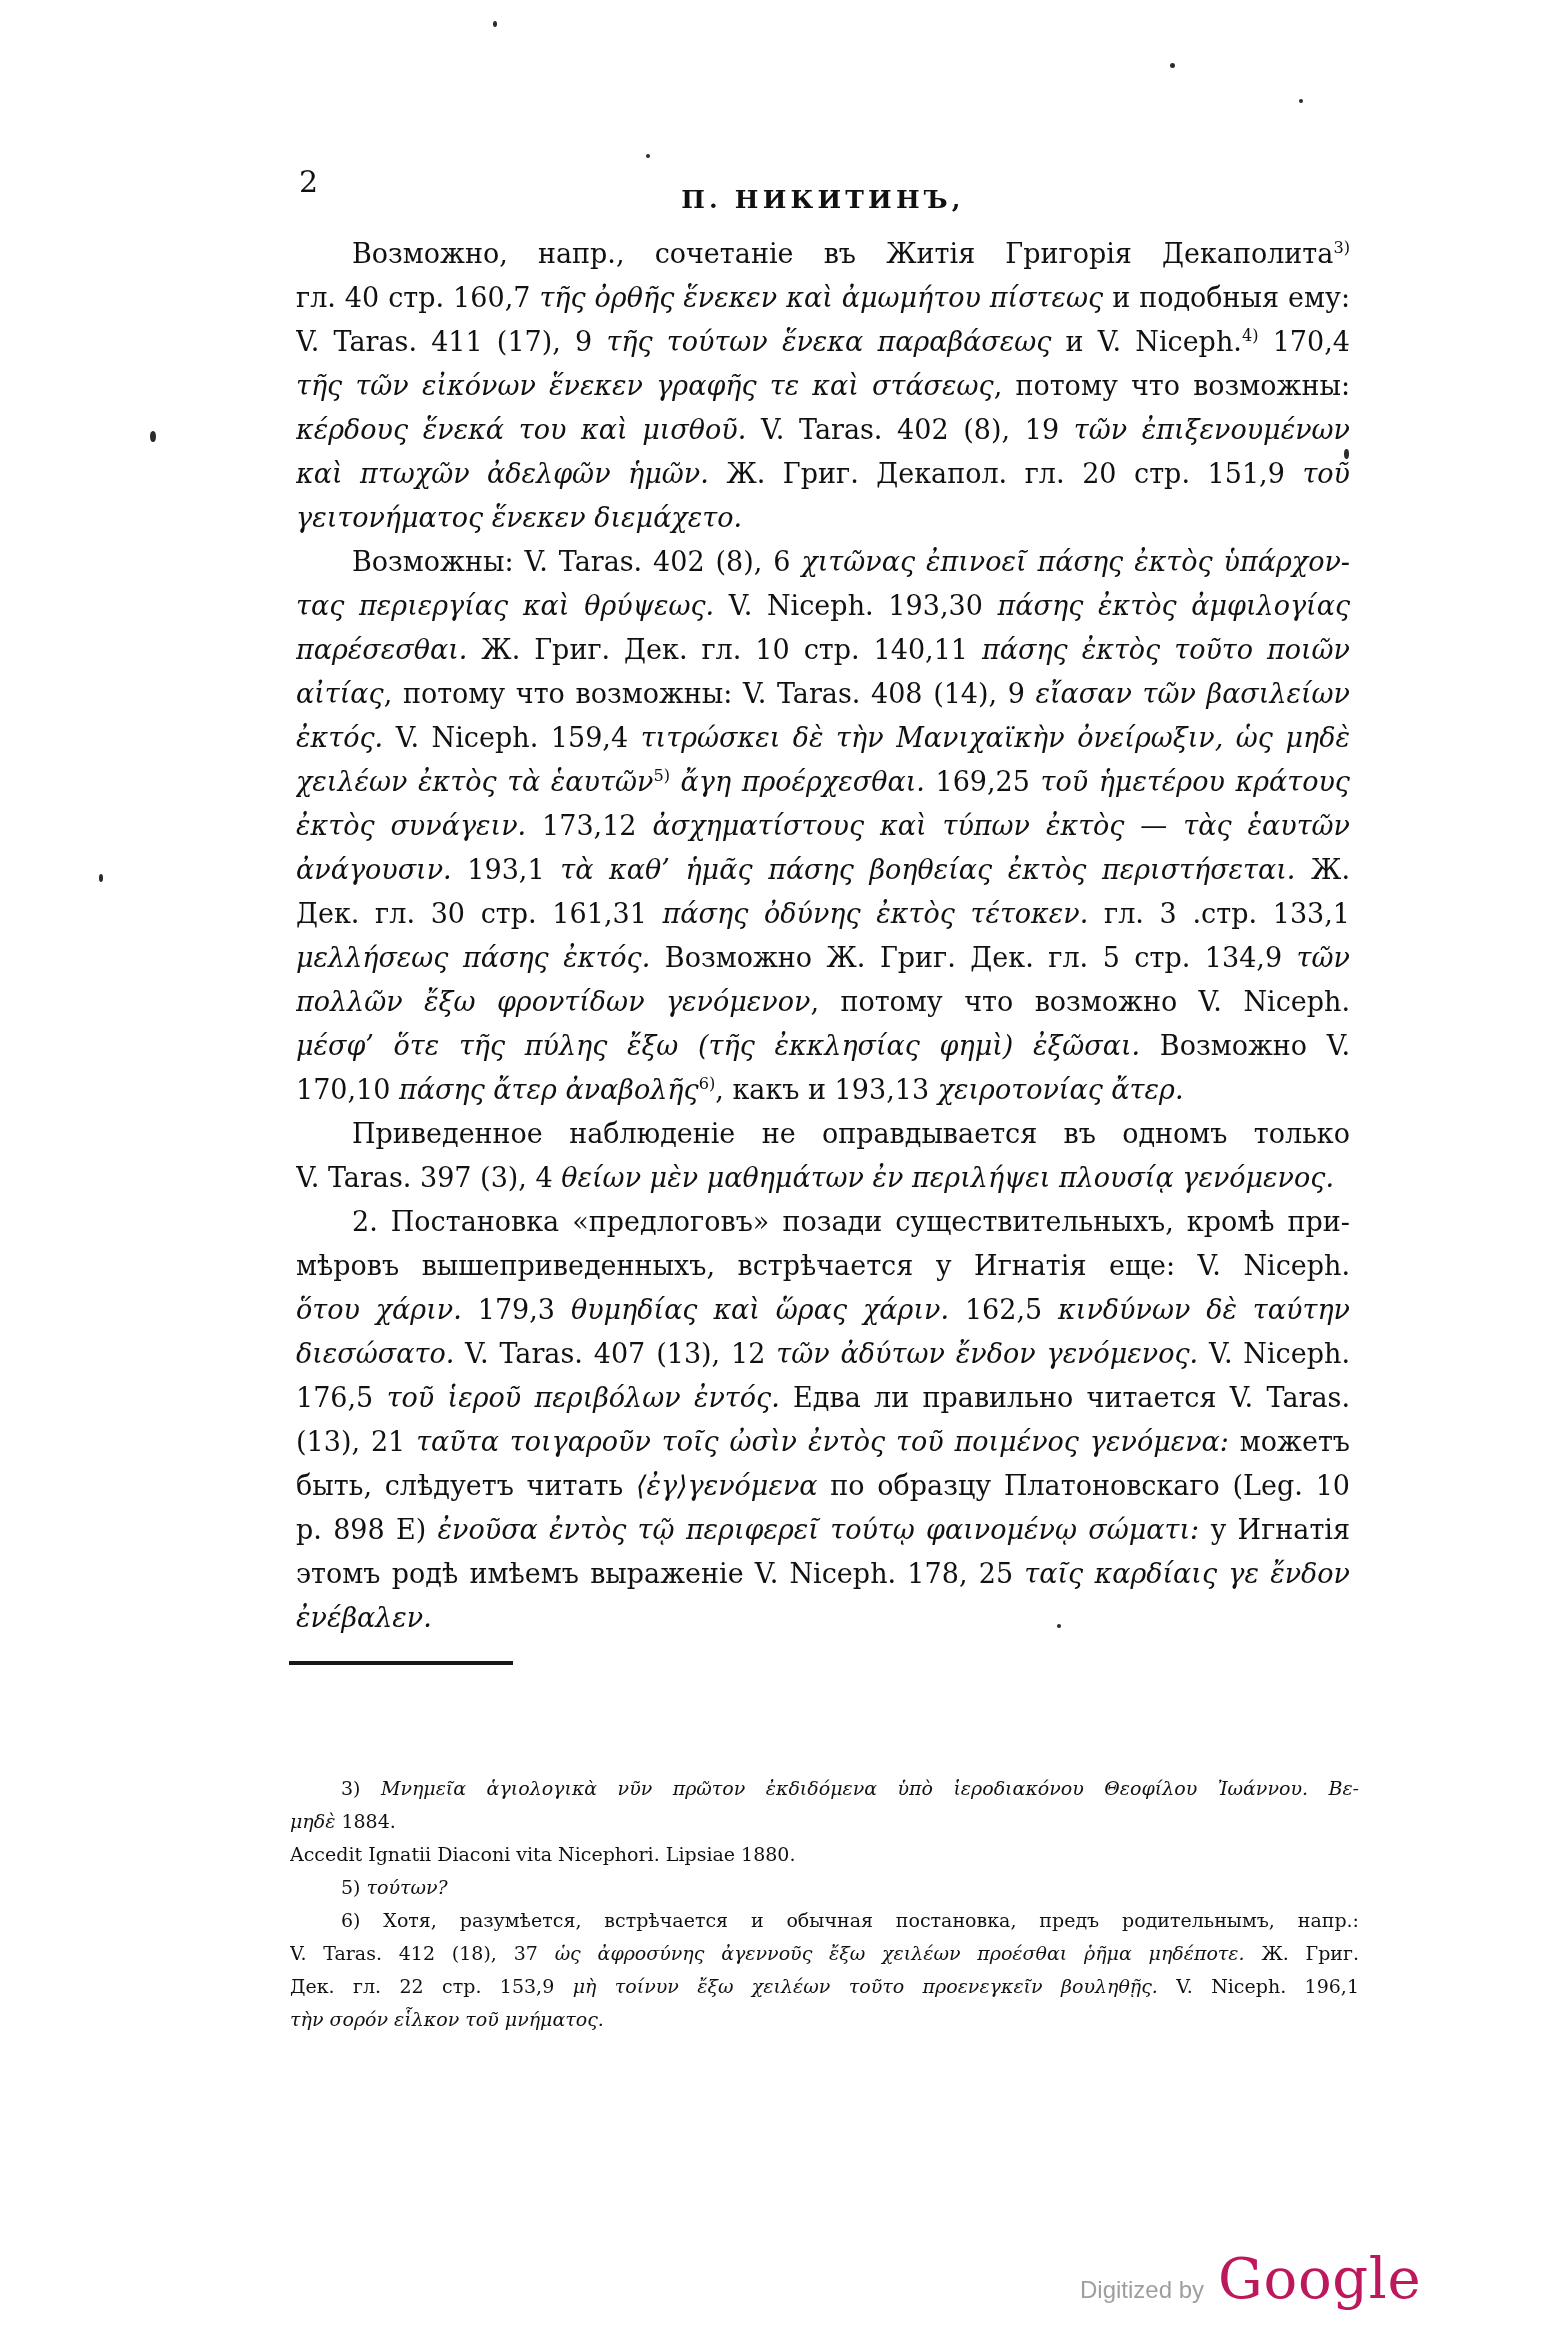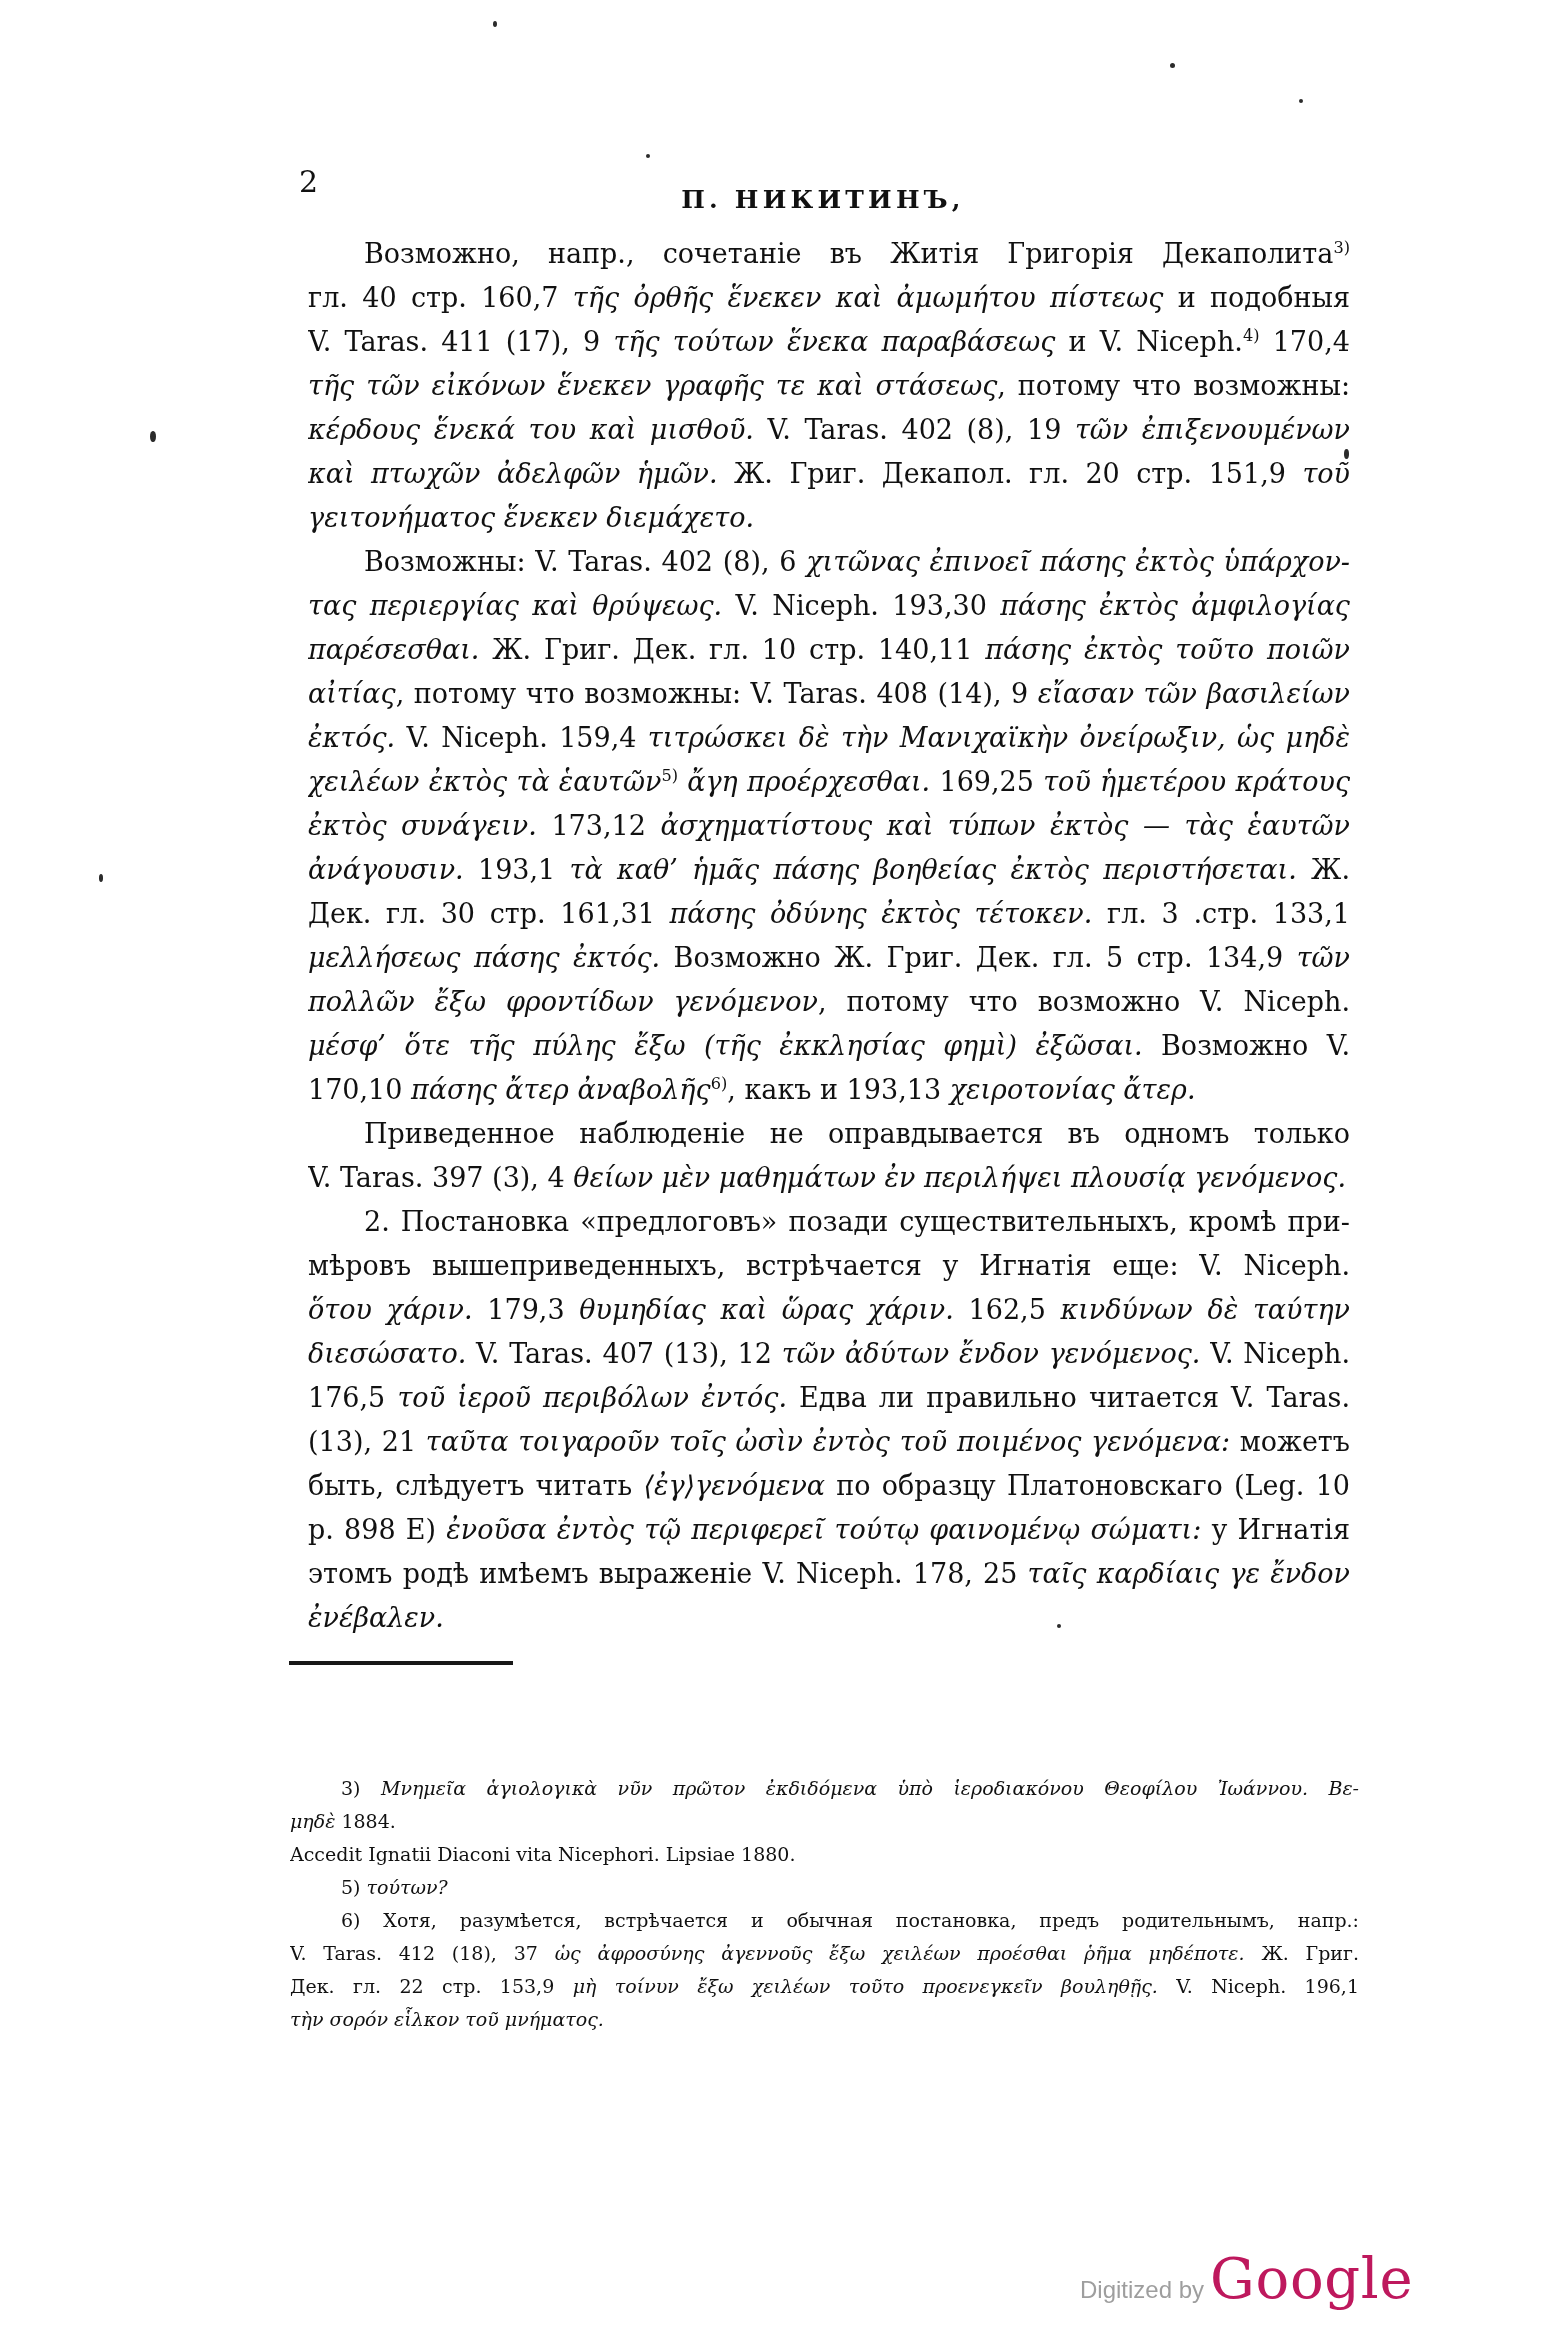--- a/index.html
+++ b/index.html
@@ -18,42 +18,42 @@
   .running-title{
     position:absolute;left:296px;top:184px;width:1054px;
     text-align:center;
     font-size:25px;font-weight:700;letter-spacing:4.2px;
     line-height:31px;
   }
   .main-text{
     position:absolute;left:296px;top:232px;width:1054px;
     font-size:27px;
   }
-  .main-text .line{height:44px;line-height:44px;margin-left:12px;}
+  .main-text .line{height:44px;line-height:44px;}
   .footnote-rule{
     position:absolute;left:289px;top:1661px;width:224px;height:3.5px;
     background:#181818;
   }
   .footnotes{
     position:absolute;left:290px;top:1772px;width:1069px;
     font-size:19px;
   }
   .footnotes .line{height:33px;line-height:33px;}
   .line{
     text-align:justify;text-align-last:justify;
     overflow:hidden;white-space:normal;
   }
   .line.last{text-align-last:left;}
   .main-text .line.ind{text-indent:56px;}
   .footnotes .line.ind{text-indent:51px;}
   .sg-g{font-style:italic;}
   .sg-s{font-size:0.60em;vertical-align:super;line-height:0;}
   .watermark{
     position:absolute;left:1080px;top:2246px;
-    display:flex;align-items:baseline;gap:6px;
+    display:flex;align-items:baseline;gap:14px;
   }
   .wm-prefix{
     font-family:"Liberation Sans","DejaVu Sans",sans-serif;
     font-size:24px;color:#9e9e9e;
   }
   .wm-brand{
     font-family:"DejaVu Serif","Liberation Serif",serif;
     font-size:56px;color:#be185d;letter-spacing:0.7px;
   }
   .speck{position:absolute;background:#2b2b2b;border-radius:50%;}

